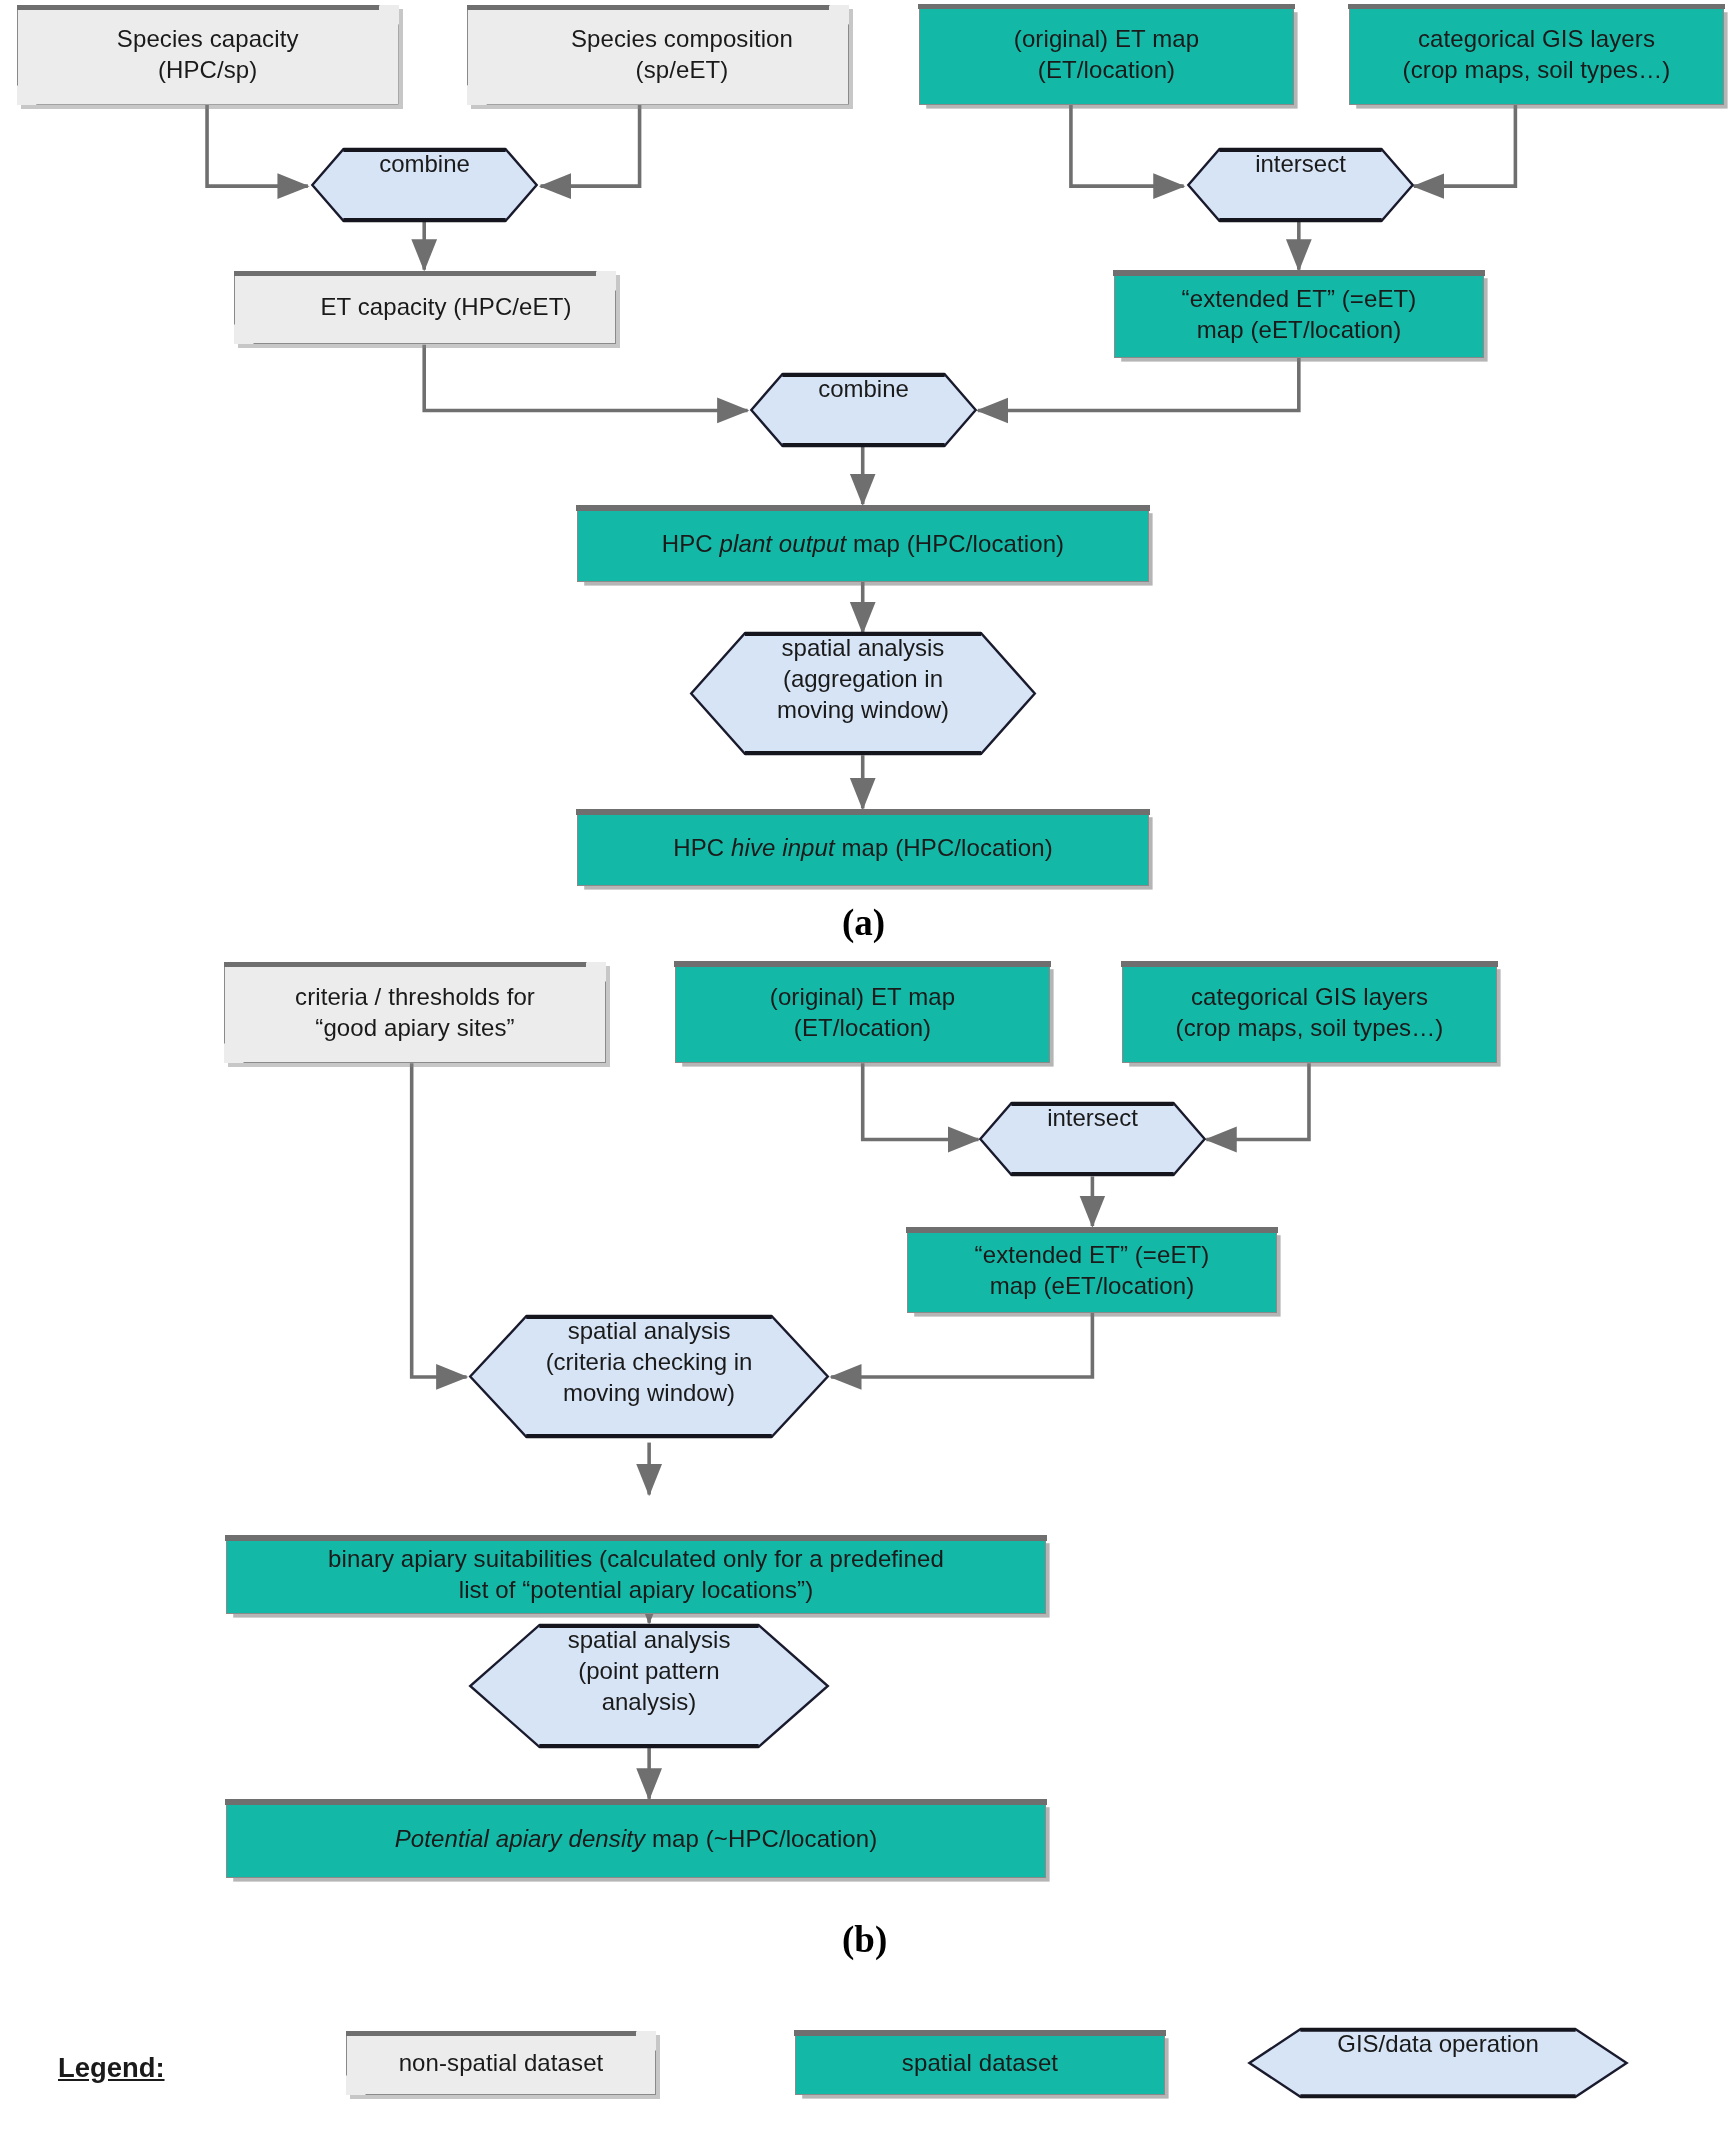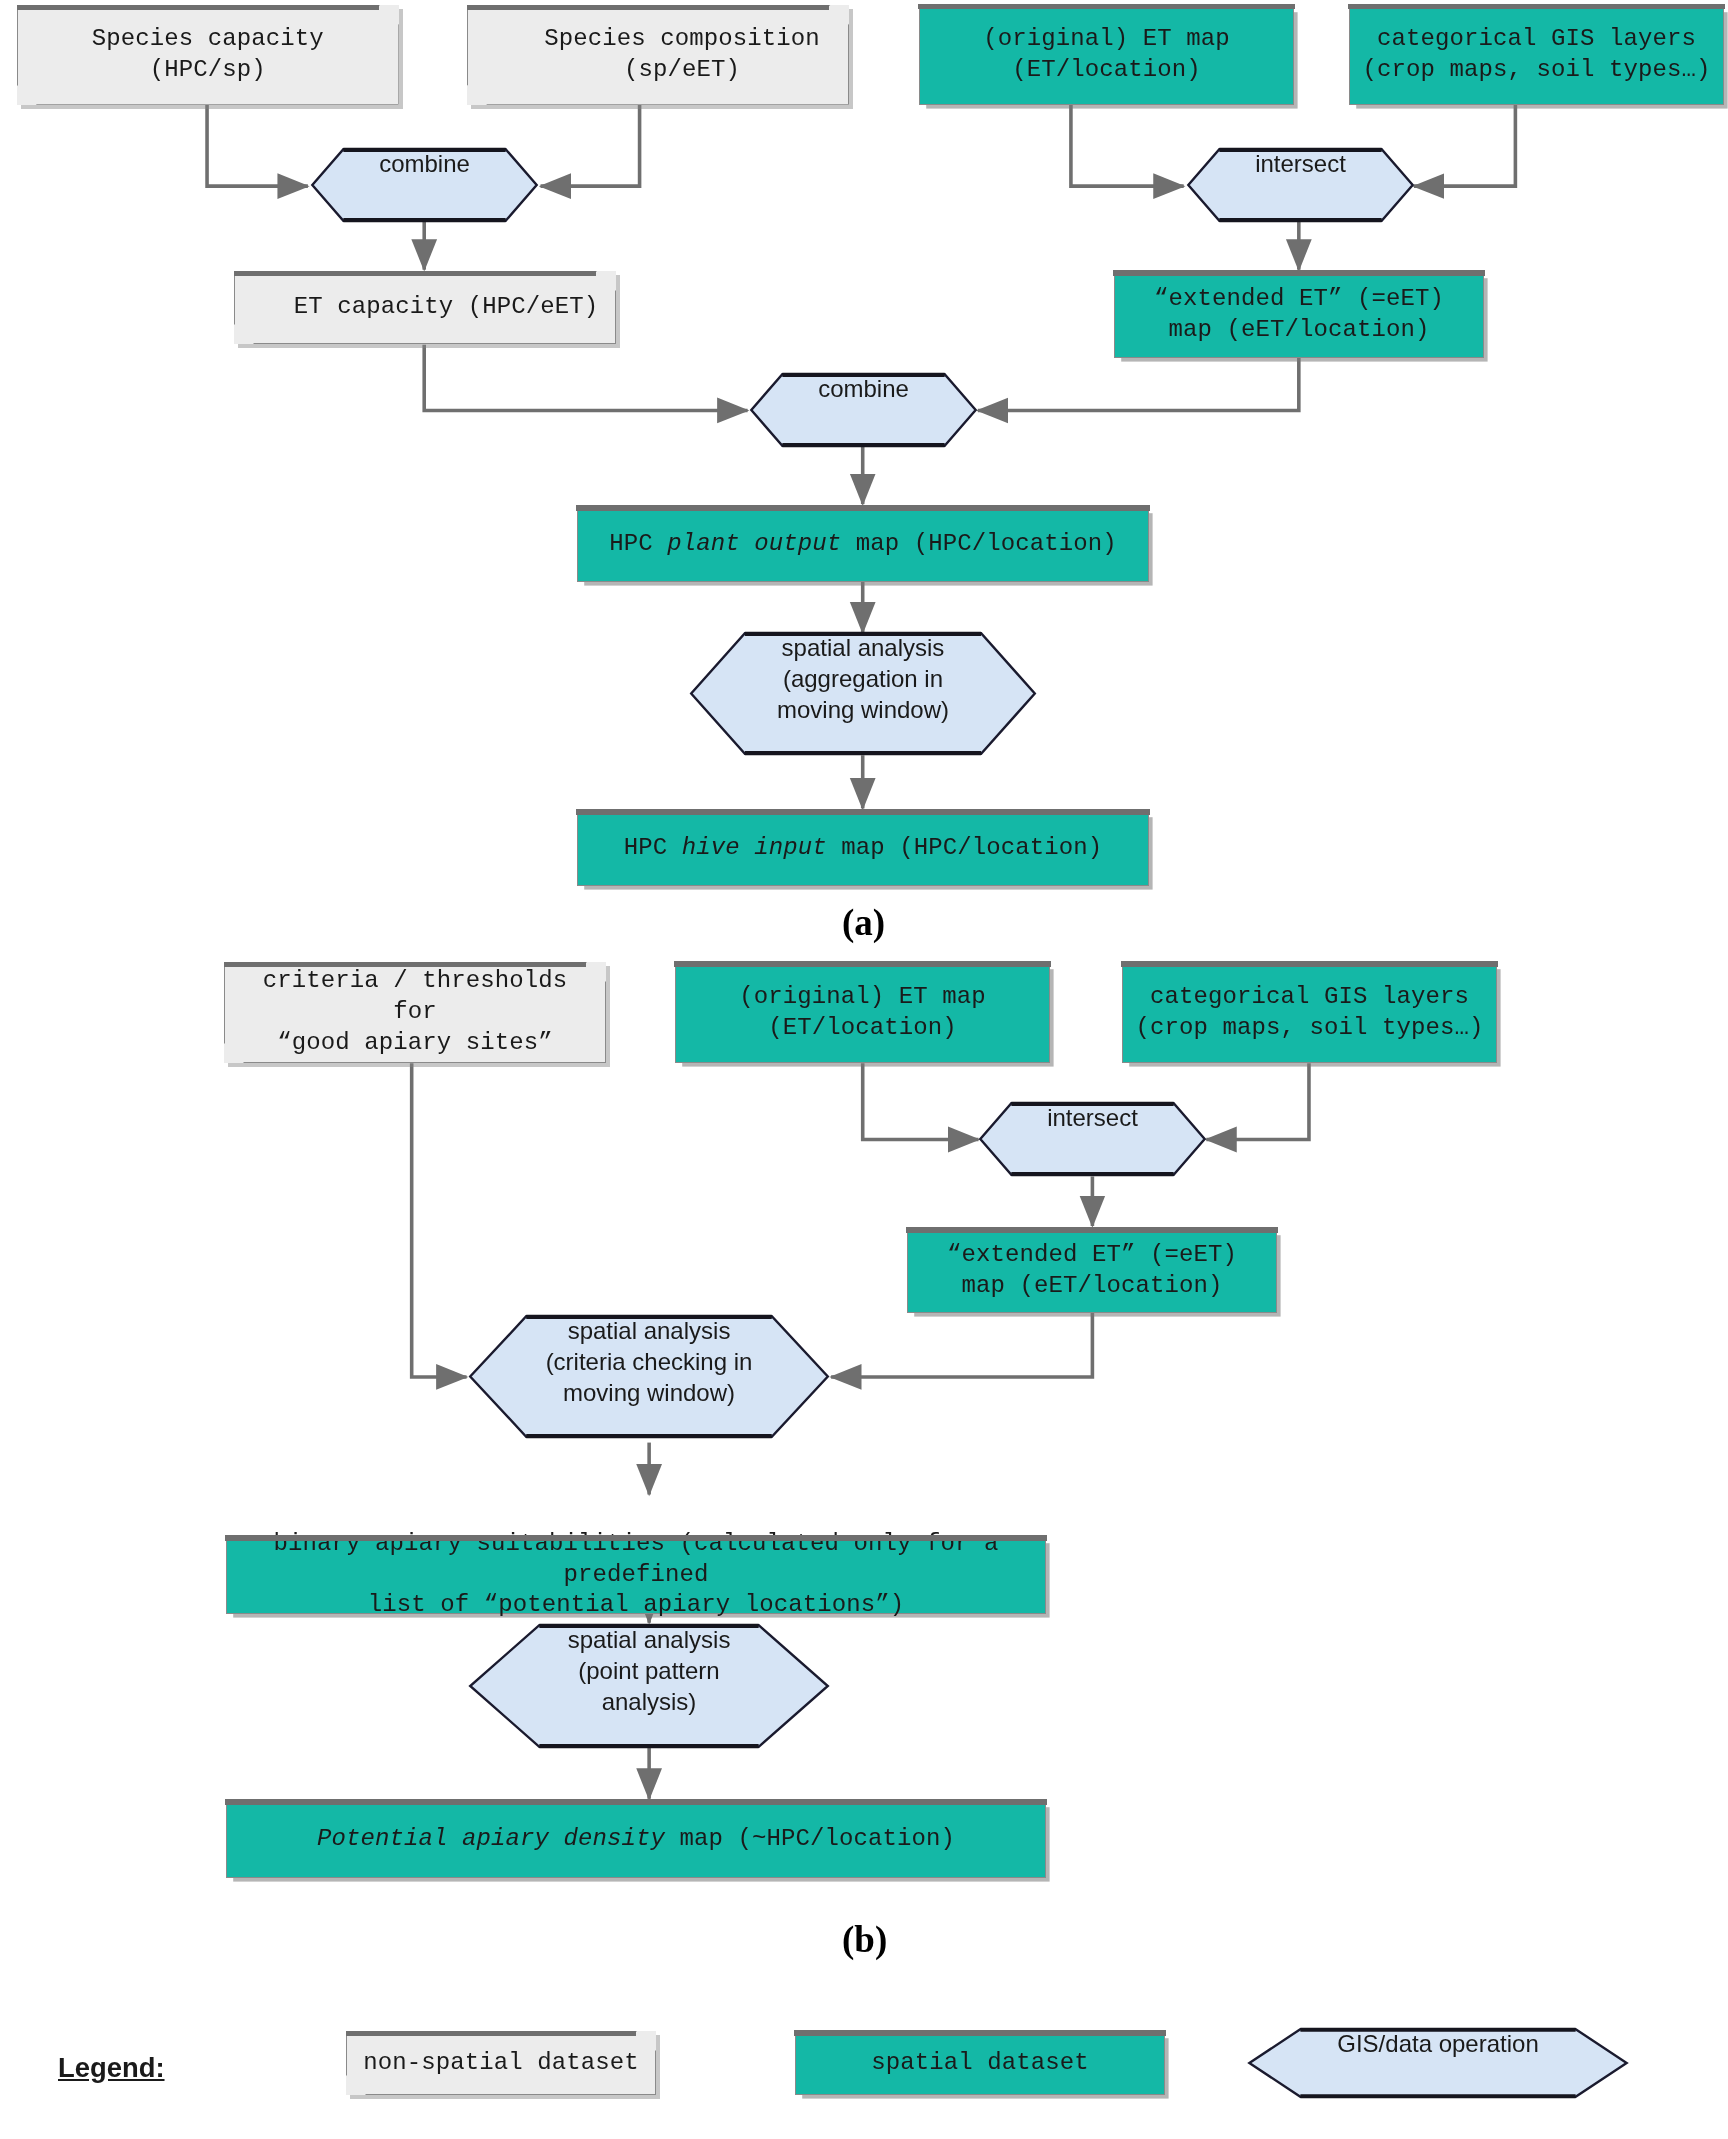--- a/index.html
+++ b/index.html
@@ -31,21 +31,20 @@
     position: absolute;
     box-sizing: border-box;
     display: flex;
     align-items: center;
     justify-content: flex-start;
     text-align: center;
     color: #1a1a1a;
     font-size: 24px;
     line-height: 1.28;
     letter-spacing: 0.1px;
-    font-family: Liberation Mono, monospace;
   }
   .node .lbl {
     width: 100%;
     padding: 0 10.7px;
     box-sizing: border-box;
   }
   
   .rect-yellow {
     background: #14b8a6;
     border: 1.8px solid #8a8a8a;

